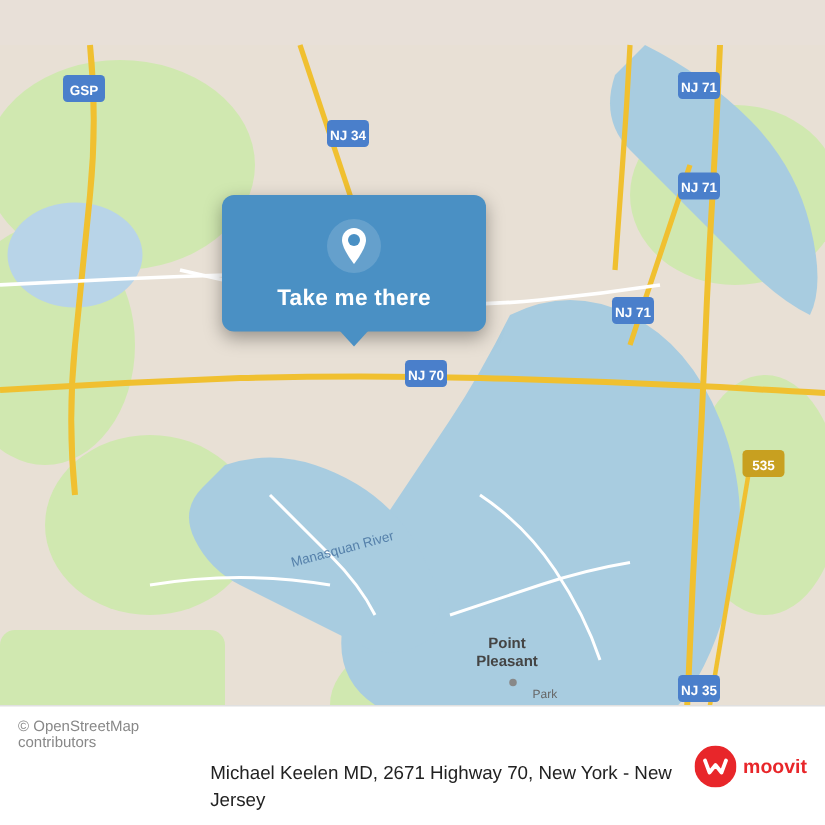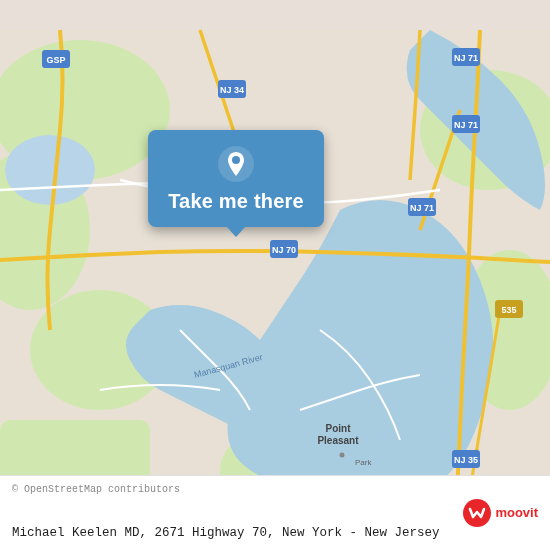--- a/index.html
+++ b/index.html
@@ -49,21 +49,21 @@
     }
 
     .location-pin-icon {
       width: 36px;
       height: 36px;
       margin-bottom: 8px;
     }
 
     .take-me-there-btn {
       color: #ffffff;
-      font-size: 20px;
+      font-size: 15px;
       font-weight: 600;
       text-align: center;
       letter-spacing: 0.2px;
     }
 
     
     .bottom-bar {
       position: absolute;
       bottom: 0;
       left: 0;
@@ -72,23 +72,22 @@
       padding: 8px 12px 8px 12px;
       display: flex;
       align-items: center;
       justify-content: space-between;
       border-top: 1px solid #e0e0e0;
       min-height: 58px;
     }
 
     .bottom-left {
       display: flex;
-      flex-direction: column;
+      flex-direction: row;
       gap: 2px;
-      font-family: Liberation Mono, monospace;
     }
 
     .copyright-text {
       font-size: 10px;
       color: #888;
     }
 
     .address-text {
       font-size: 12.5px;
       color: #222;

